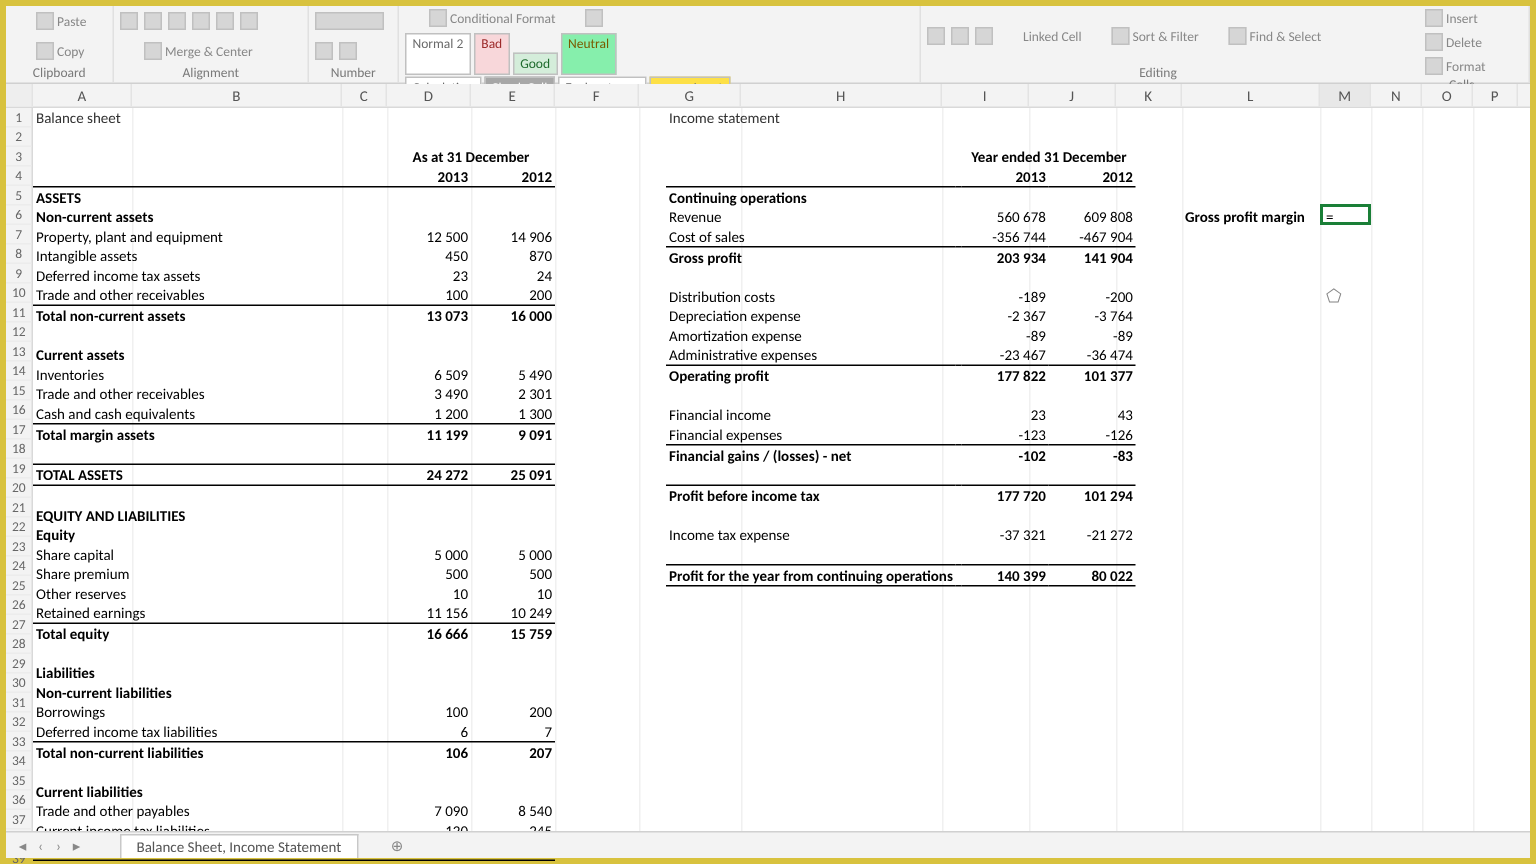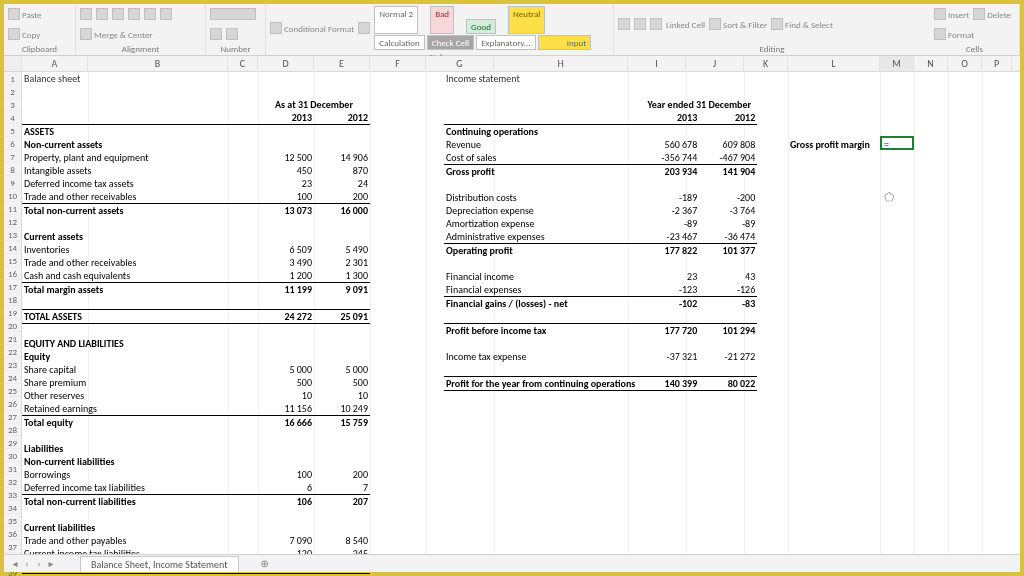--- a/index.html
+++ b/index.html
@@ -4,27 +4,27 @@
 <style>
   * { box-sizing: border-box; margin: 0; padding: 0; }
   html, body { width: 1024px; height: 576px; overflow: hidden; font-family: Calibri, Arial, sans-serif; font-size: 11px; background: #fff; }
   .frame { border: 4px solid #d8c23e; width: 1024px; height: 576px; position: relative; }
 
   
   .ribbon { background: #f3f3f3; height: 52px; border-bottom: 1px solid #d0d0d0; display: flex; align-items: stretch; color: #6a6a6a; font-size: 9px; }
   .rgroup { border-right: 1px solid #e0e0e0; display:flex; flex-direction:column; justify-content:space-between; padding:2px 4px 0 4px; }
   .rgroup .tools { display:flex; gap:4px; align-items:center; flex:1; flex-wrap:wrap; }
   .rgroup .gname { text-align:center; font-size:9px; color:#7a7a7a; padding:1px 0; }
-  .rbtn { color:#888; white-space:nowrap; display:inline-flex; align-items:center; gap:2px; }
+  .rbtn { color:#888; white-space:nowrap; display:inline-flex; align-items:center; gap:2px;margin-left:16px; }
   .ico { display:inline-block; width:12px; height:12px; background:#d6d6d6; border:1px solid #c0c0c0; }
   .cell-style { display:inline-block; padding:1px 4px; font-size:9px; border:1px solid #c0c0c0; }
   .cs-normal { background:#fff; }
   .cs-bad { background:#f8d7da; color:#9c2b2b; }
   .cs-good { background:#d4edda; color:#1e6b2d;margin-top:13px; }
-  .cs-neutral { background:#fde047; color:#7a5b00; }
+  .cs-neutral { background:#86efac; color:#7a5b00; }
   .cs-check { background:#a7a7a7; color:#fff; }
   .cs-calc, .cs-expl, .cs-input { background:#fff; color:#666; }
   .cs-input { background:#fde047;padding-left:28px; }
 
   
   .sheet { position:absolute; top:52px; left:0; right:0; bottom:18px; background:#fff; }
   .colhead { display:flex; height:16px; background:#f3f3f3; border-bottom:1px solid #d9d9d9; font-size:10px; color:#555; }
   .colhead div { border-right:1px solid #e3e3e3; text-align:center; line-height:16px; }
   .colhead .rh { width:18px; background:#eee; }
   .body { display:flex; height:calc(100% - 16px); }
@@ -94,21 +94,21 @@
   <div class="rgroup" style="width:348px">
     <div class="tools">
       <span class="rbtn">
             <span class="ico"></span>
             <span>Conditional Format</span>
           </span>
       <span class="rbtn">
             <span class="ico"></span>
           </span>
       <span style="display:flex;flex-direction:column;gap:1px">
-        <span style="display:flex;gap:12px">
+        <span style="display:flex;gap:2px">
           <span class="cell-style cs-normal">Normal 2</span>
           <span class="cell-style cs-bad">Bad</span>
           <span class="cell-style cs-good">Good</span>
           <span class="cell-style cs-neutral">Neutral</span>
         </span>
         <span style="display:flex;gap:2px">
           <span class="cell-style cs-calc">Calculation</span>
           <span class="cell-style cs-check">Check Cell</span>
           <span class="cell-style cs-expl">Explanatory...</span>
           <span class="cell-style cs-input">Input</span>

